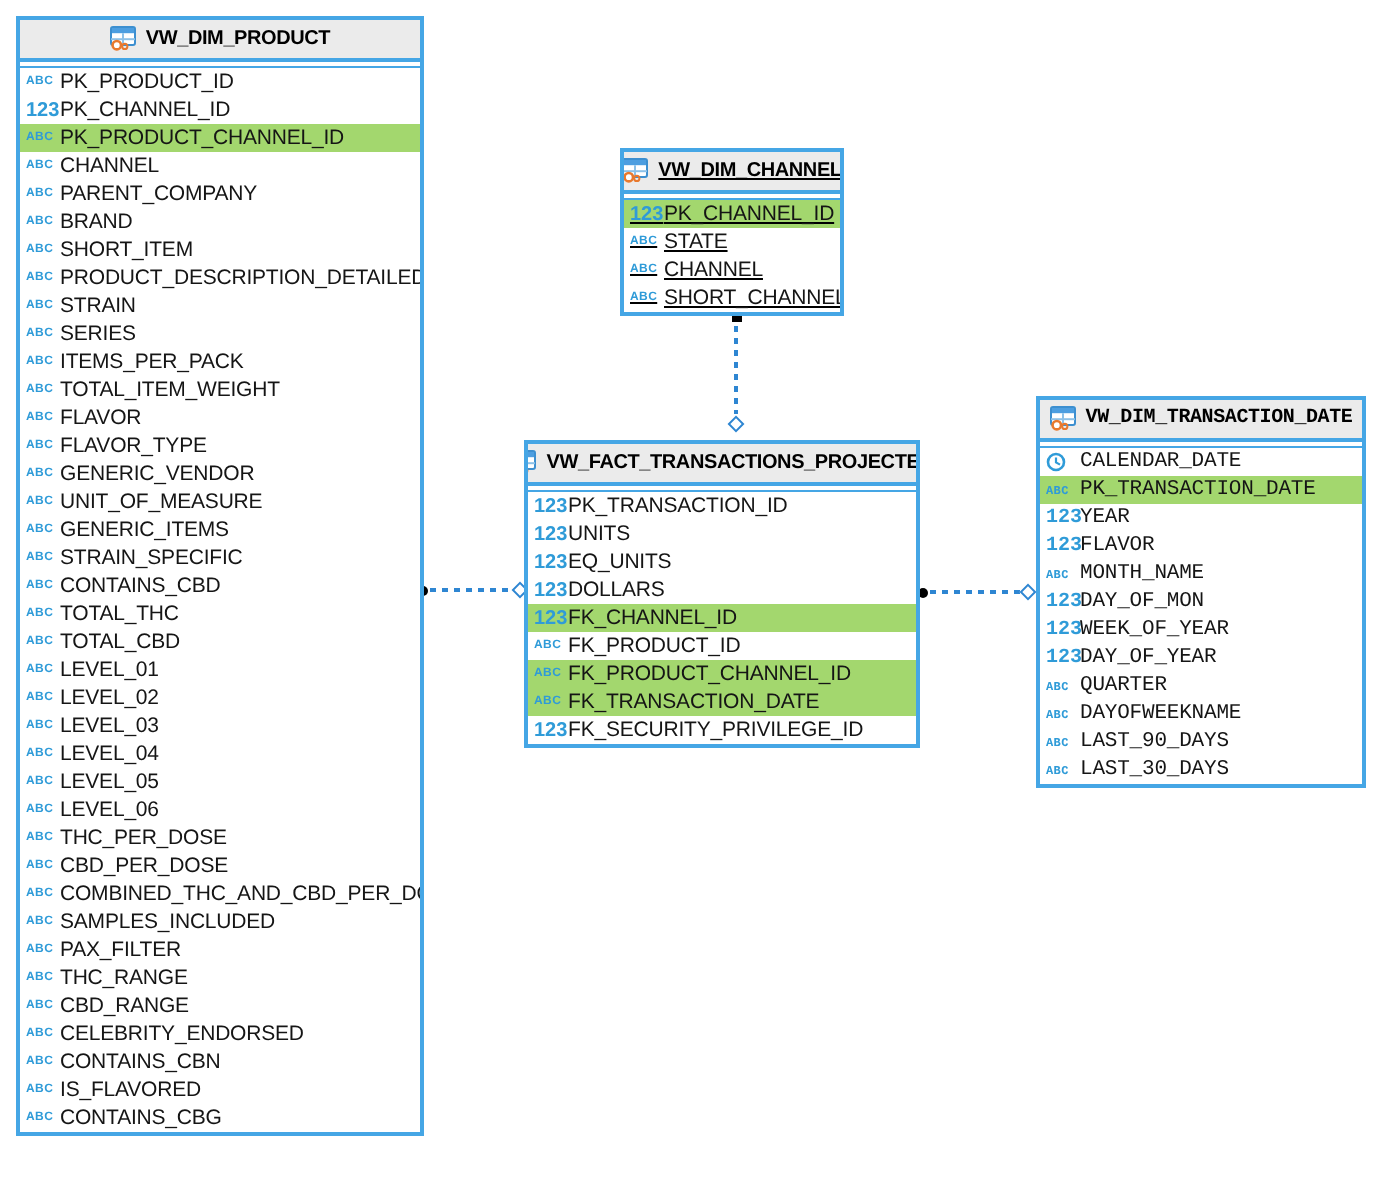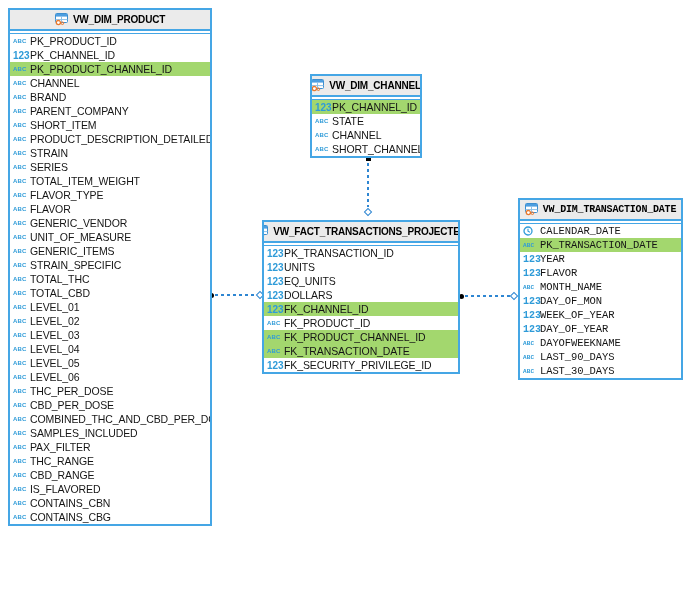--- a/index.html
+++ b/index.html
@@ -90,72 +90,80 @@
         <div class="row hl">
           <span class="ticon abc">ABC</span>
           <span class="clabel">PK_PRODUCT_CHANNEL_ID</span>
         </div>
         <div class="row">
           <span class="ticon abc">ABC</span>
           <span class="clabel">CHANNEL</span>
         </div>
         <div class="row">
           <span class="ticon abc">ABC</span>
+          <span class="clabel">PARENT_COMPANY</span>
+        </div>
+        <div class="row">
+          <span class="ticon abc">ABC</span>
           <span class="clabel">BRAND</span>
         </div>
         <div class="row">
           <span class="ticon abc">ABC</span>
-          <span class="clabel">PARENT_COMPANY</span>
-        </div>
-        <div class="row">
-          <span class="ticon abc">ABC</span>
           <span class="clabel">SHORT_ITEM</span>
         </div>
         <div class="row">
           <span class="ticon abc">ABC</span>
           <span class="clabel">PRODUCT_DESCRIPTION_DETAILED</span>
         </div>
         <div class="row">
           <span class="ticon abc">ABC</span>
           <span class="clabel">STRAIN</span>
         </div>
         <div class="row">
           <span class="ticon abc">ABC</span>
           <span class="clabel">SERIES</span>
         </div>
         <div class="row">
           <span class="ticon abc">ABC</span>
+          <span class="clabel">ITEMS_PER_PACK</span>
+        </div>
+        <div class="row">
+          <span class="ticon abc">ABC</span>
           <span class="clabel">TOTAL_ITEM_WEIGHT</span>
         </div>
         <div class="row">
           <span class="ticon abc">ABC</span>
+          <span class="clabel">FLAVOR</span>
+        </div>
+        <div class="row">
+          <span class="ticon abc">ABC</span>
           <span class="clabel">FLAVOR_TYPE</span>
         </div>
         <div class="row">
           <span class="ticon abc">ABC</span>
-          <span class="clabel">FLAVOR</span>
-        </div>
-        <div class="row">
-          <span class="ticon abc">ABC</span>
           <span class="clabel">GENERIC_VENDOR</span>
         </div>
         <div class="row">
           <span class="ticon abc">ABC</span>
           <span class="clabel">UNIT_OF_MEASURE</span>
         </div>
         <div class="row">
           <span class="ticon abc">ABC</span>
           <span class="clabel">GENERIC_ITEMS</span>
         </div>
         <div class="row">
           <span class="ticon abc">ABC</span>
           <span class="clabel">STRAIN_SPECIFIC</span>
         </div>
         <div class="row">
           <span class="ticon abc">ABC</span>
+          <span class="clabel">CONTAINS_CBD</span>
+        </div>
+        <div class="row">
+          <span class="ticon abc">ABC</span>
           <span class="clabel">TOTAL_THC</span>
         </div>
         <div class="row">
           <span class="ticon abc">ABC</span>
           <span class="clabel">TOTAL_CBD</span>
         </div>
         <div class="row">
           <span class="ticon abc">ABC</span>
           <span class="clabel">LEVEL_01</span>
         </div>
@@ -202,34 +210,38 @@
         <div class="row">
           <span class="ticon abc">ABC</span>
           <span class="clabel">THC_RANGE</span>
         </div>
         <div class="row">
           <span class="ticon abc">ABC</span>
           <span class="clabel">CBD_RANGE</span>
         </div>
         <div class="row">
           <span class="ticon abc">ABC</span>
+          <span class="clabel">CELEBRITY_ENDORSED</span>
+        </div>
+        <div class="row">
+          <span class="ticon abc">ABC</span>
+          <span class="clabel">CONTAINS_CBN</span>
+        </div>
+        <div class="row">
+          <span class="ticon abc">ABC</span>
           <span class="clabel">IS_FLAVORED</span>
         </div>
         <div class="row">
           <span class="ticon abc">ABC</span>
-          <span class="clabel">CONTAINS_CBN</span>
-        </div>
-        <div class="row">
-          <span class="ticon abc">ABC</span>
           <span class="clabel">CONTAINS_CBG</span>
         </div>
       </div>
   </div>
 
-  <div class="table" style="left:310px;top:74px;width:112px;">
+  <div class="table" style="left:310px;top:74px;width:112px;text-decoration:underline;">
     <div class="thead">
       <span class="hicon">
           <svg width="14" height="13" viewBox="0 0 14 13">
             <rect x="0.5" y="0.5" width="12" height="9" rx="1" fill="#ffffff" stroke="#3c8fd0"></rect>
             <path d="M1 1 h11 v2.6 h-11 z" fill="#4d9ee0"></path>
             <line x1="0.5" y1="6.6" x2="12.5" y2="6.6" stroke="#8cc1e8" stroke-width="1"></line>
             <line x1="6.5" y1="3.6" x2="6.5" y2="9.5" stroke="#8cc1e8" stroke-width="1"></line>
             <circle cx="3.4" cy="9.6" r="2.1" fill="#ffffff" stroke="#e8792e" stroke-width="1.3"></circle>
             <circle cx="7.4" cy="10.2" r="1.3" fill="none" stroke="#e8792e" stroke-width="1"></circle>
           </svg>
@@ -357,20 +369,24 @@
         <div class="row">
           <span class="ticon num">123</span>
           <span class="clabel">WEEK_OF_YEAR</span>
         </div>
         <div class="row">
           <span class="ticon num">123</span>
           <span class="clabel">DAY_OF_YEAR</span>
         </div>
         <div class="row">
           <span class="ticon abc">ABC</span>
+          <span class="clabel">QUARTER</span>
+        </div>
+        <div class="row">
+          <span class="ticon abc">ABC</span>
           <span class="clabel">DAYOFWEEKNAME</span>
         </div>
         <div class="row">
           <span class="ticon abc">ABC</span>
           <span class="clabel">LAST_90_DAYS</span>
         </div>
         <div class="row">
           <span class="ticon abc">ABC</span>
           <span class="clabel">LAST_30_DAYS</span>
         </div>

